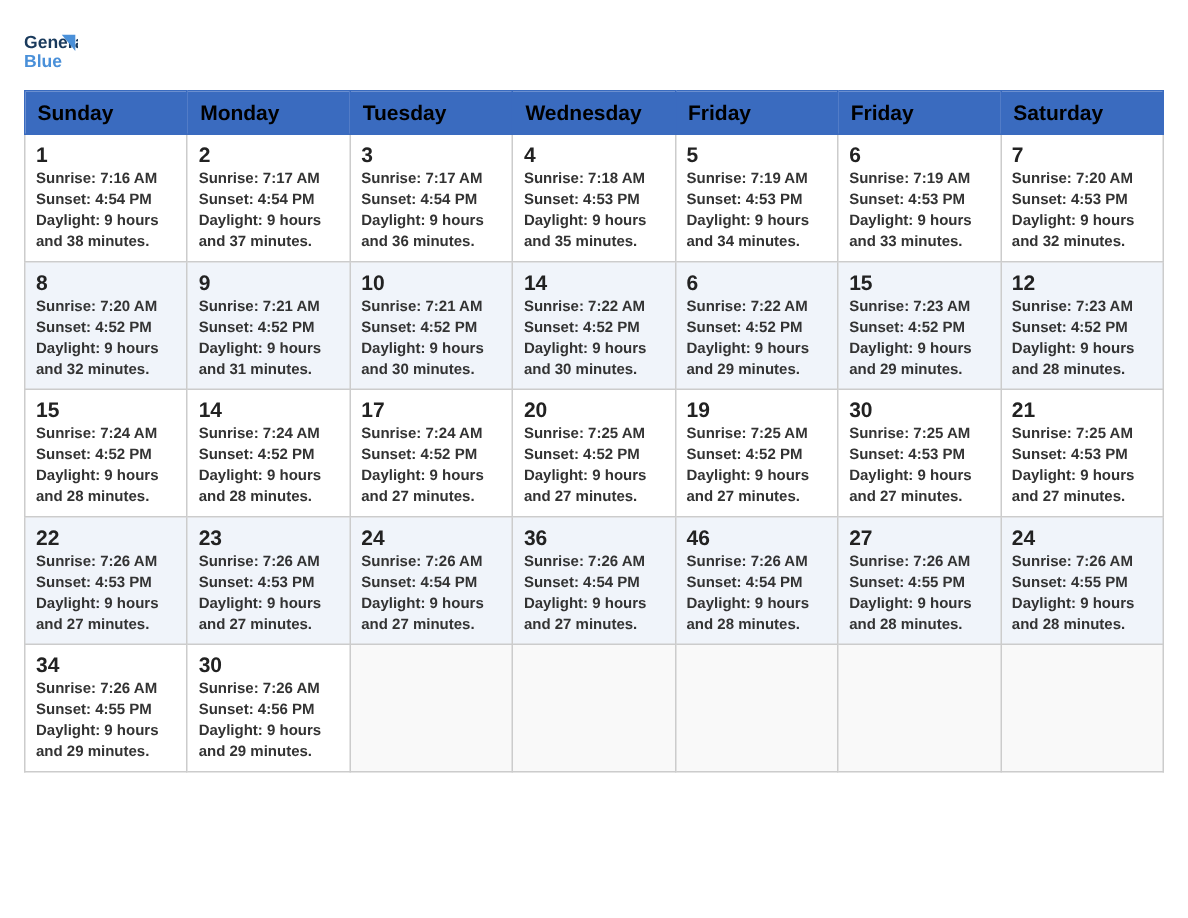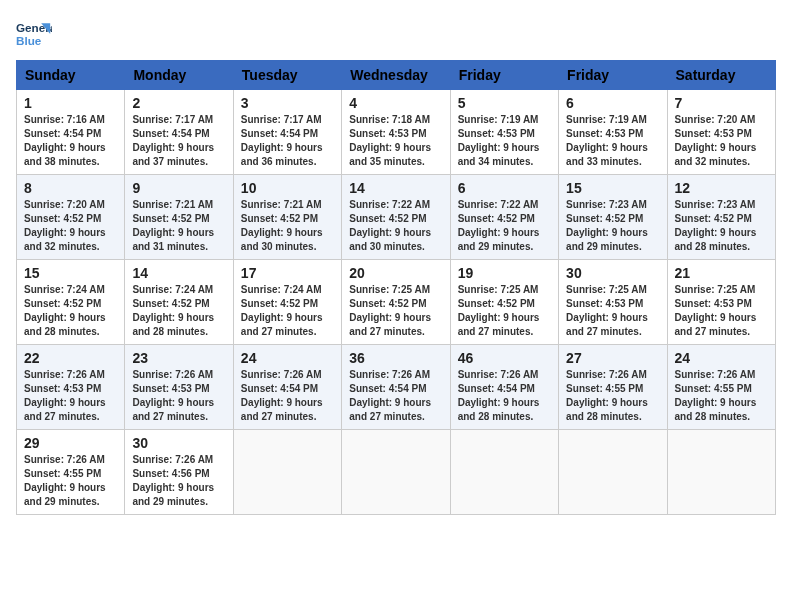--- a/index.html
+++ b/index.html
@@ -366,21 +366,21 @@
         <div class="day-info">
           Sunrise: 7:26 AM<br>
           Sunset: 4:55 PM<br>
           Daylight: 9 hours<br>
           and 28 minutes.
         </div>
       </td>
       </tr>
       <tr>
         <td>
-        <span class="day-num">29</span>
+        <span class="day-num">34</span>
         <div class="day-info">
           Sunrise: 7:26 AM<br>
           Sunset: 4:55 PM<br>
           Daylight: 9 hours<br>
           and 29 minutes.
         </div>
       </td>
         <td>
         <span class="day-num">30</span>
         <div class="day-info">

